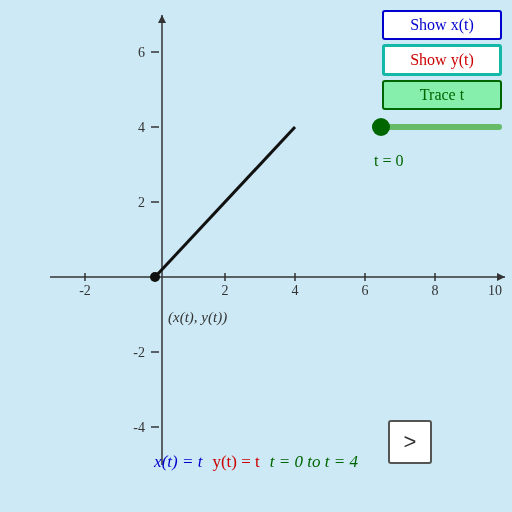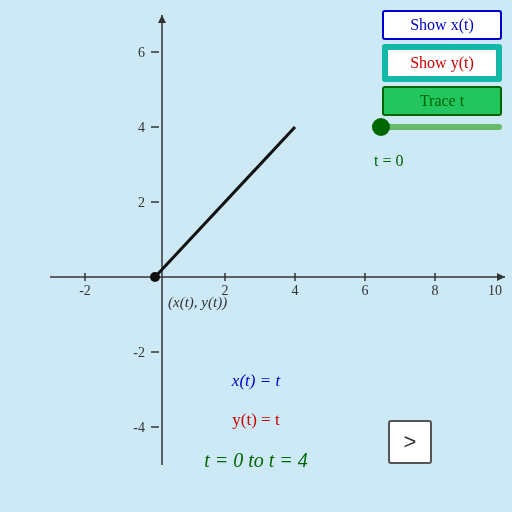--- a/index.html
+++ b/index.html
@@ -37,35 +37,35 @@
       font-size: 16px;
       font-family: 'Times New Roman', serif;
       padding: 4px 0;
       cursor: pointer;
       border-radius: 3px;
       min-width: 120px;
       text-align: center;
     }
 
     .btn-show-y {
-      border: 6px solid #14b8a6;
+      border: 3px solid #14b8a6;
       background: white;
       color: #cc0000;
       font-size: 16px;
       font-family: 'Times New Roman', serif;
       padding: 4px 12px;
       cursor: pointer;
       border-radius: 3px;
       min-width: 120px;
       text-align: center;
     }
 
     .btn-trace {
       border: 2px solid #006600;
-      background: #22c55e;
+      background: #86efac;
       color: #006600;
       font-size: 16px;
       font-family: 'Times New Roman', serif;
       padding: 4px 12px;
       cursor: pointer;
       border-radius: 3px;
       min-width: 120px;
       text-align: center;
     }
 
@@ -119,39 +119,39 @@
       margin-left: 2px;
     }
 
     
     .formula-panel {
       position: absolute;
       bottom: 40px;
       left: 50%;
       transform: translateX(-50%);
       display: flex;
-      flex-direction: column;
+      flex-direction: row;
       align-items: center;
-      gap: 19px;
+      gap: 10px;
     }
 
     .formula-x {
       color: #0000cc;
       font-size: 17px;
       font-style: italic;
     }
 
     .formula-y {
       color: #cc0000;
       font-size: 17px;
     }
 
     .formula-t {
       color: #006600;
-      font-size: 20px;
+      font-size: 17px;
       font-style: italic;
     }
 
     
     .btn-next {
       position: absolute;
       bottom: 48px;
       right: 80px;
       width: 44px;
       height: 44px;
@@ -221,21 +221,21 @@
 
   <line x1="151" y1="427" x2="159" y2="427" stroke="#333" stroke-width="1.5"></line>
   <text x="145" y="432" text-anchor="end" font-size="14" fill="#333" font-family="Times New Roman">-4</text>
 
   <line x1="155" y1="277" x2="295" y2="127" stroke="#111" stroke-width="3"></line>
 
   <circle cx="155" cy="277" r="5" fill="#111"></circle>
 
 </svg>
 
-<div class="point-label" style="left:168px; top:294px;">(x(t), y(t))</div>
+<div class="point-label" style="left:168px; top:309px;">(x(t), y(t))</div>
 
 <div class="btn-panel">
   <button class="btn-show-x">Show x(t)</button>
   <button class="btn-show-y">Show y(t)</button>
   <button class="btn-trace">Trace t</button>
 </div>
 
 <div class="slider-container">
   <div class="slider-track">
     <div class="slider-bar"></div>

